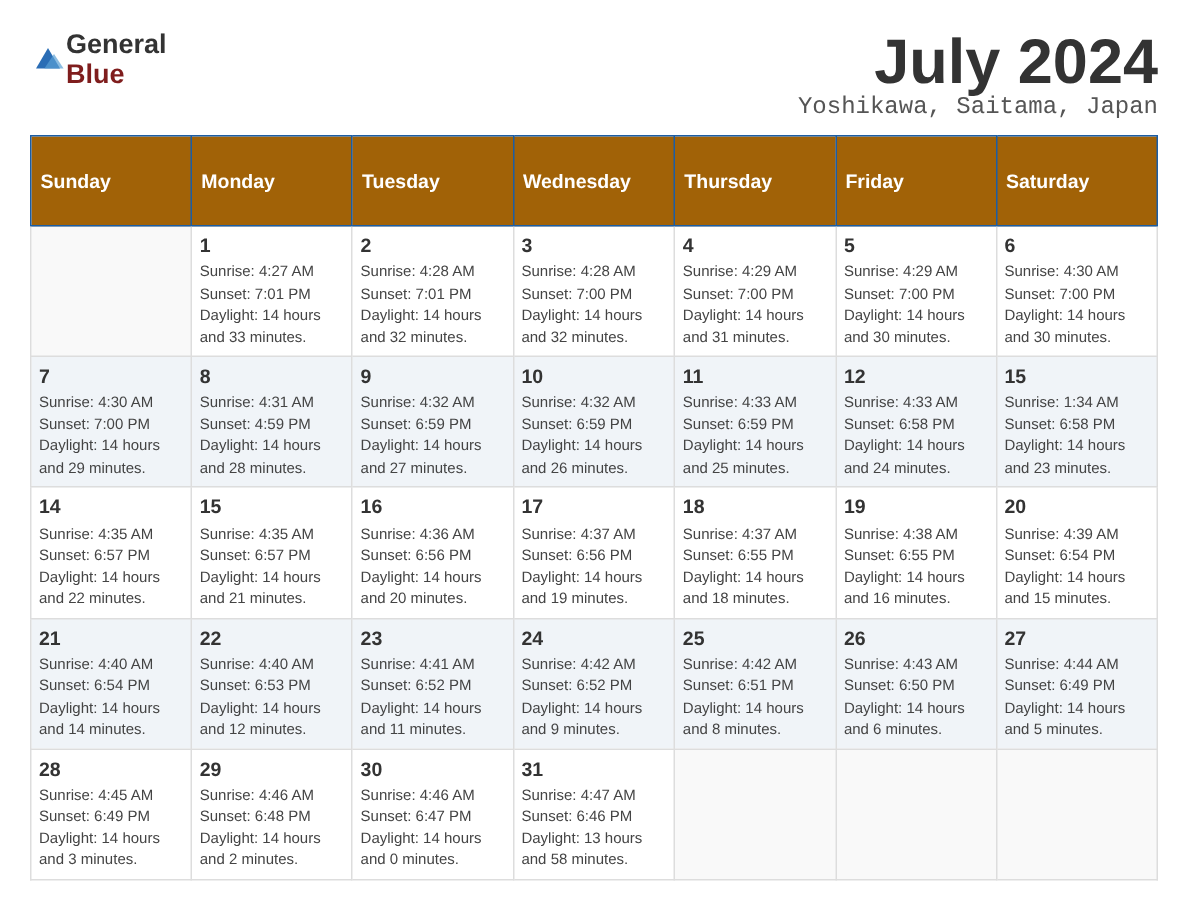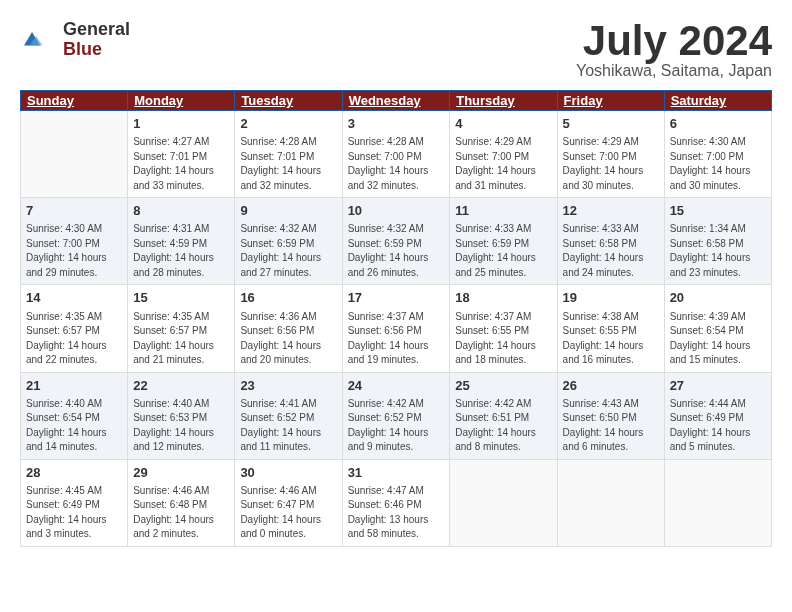--- a/index.html
+++ b/index.html
@@ -12,21 +12,21 @@
     }
     .header {
       display: flex;
       justify-content: space-between;
       align-items: flex-start;
       margin-bottom: 10px;
     }
     .logo {
       display: flex;
       align-items: center;
-      gap: 19px;
+      gap: 0;
     }
     .logo-text {
       display: flex;
       flex-direction: column;
       line-height: 1.1;
     }
     .logo-general {
       font-size: 18px;
       font-weight: bold;
       color: #333;
@@ -46,34 +46,34 @@
     }
     .title-month {
       font-size: 42px;
       font-weight: bold;
       color: #333;
       line-height: 1;
     }
     .title-location {
       font-size: 16px;
       color: #555;
+      font-family: Liberation Mono, monospace;
     }
     .calendar {
       width: 100%;
       border-collapse: collapse;
       border: 1px solid #ccc;
     }
     .calendar th {
-      background: #7f1d1d;
+      background: #a16207;
       color: #fff;
       text-align: left;
-      padding: 2px 6px;
+      padding: 22px 6px;
       font-size: 13px;
       border: 1px solid #1a5da5;
-      text-decoration: underline;
     }
     .calendar td {
       vertical-align: top;
       padding: 4px 5px;
       border: 1px solid #ddd;
       width: 108px;
       min-height: 80px;
       background: #fff;
       font-size: 10.5px;
       color: #333;

